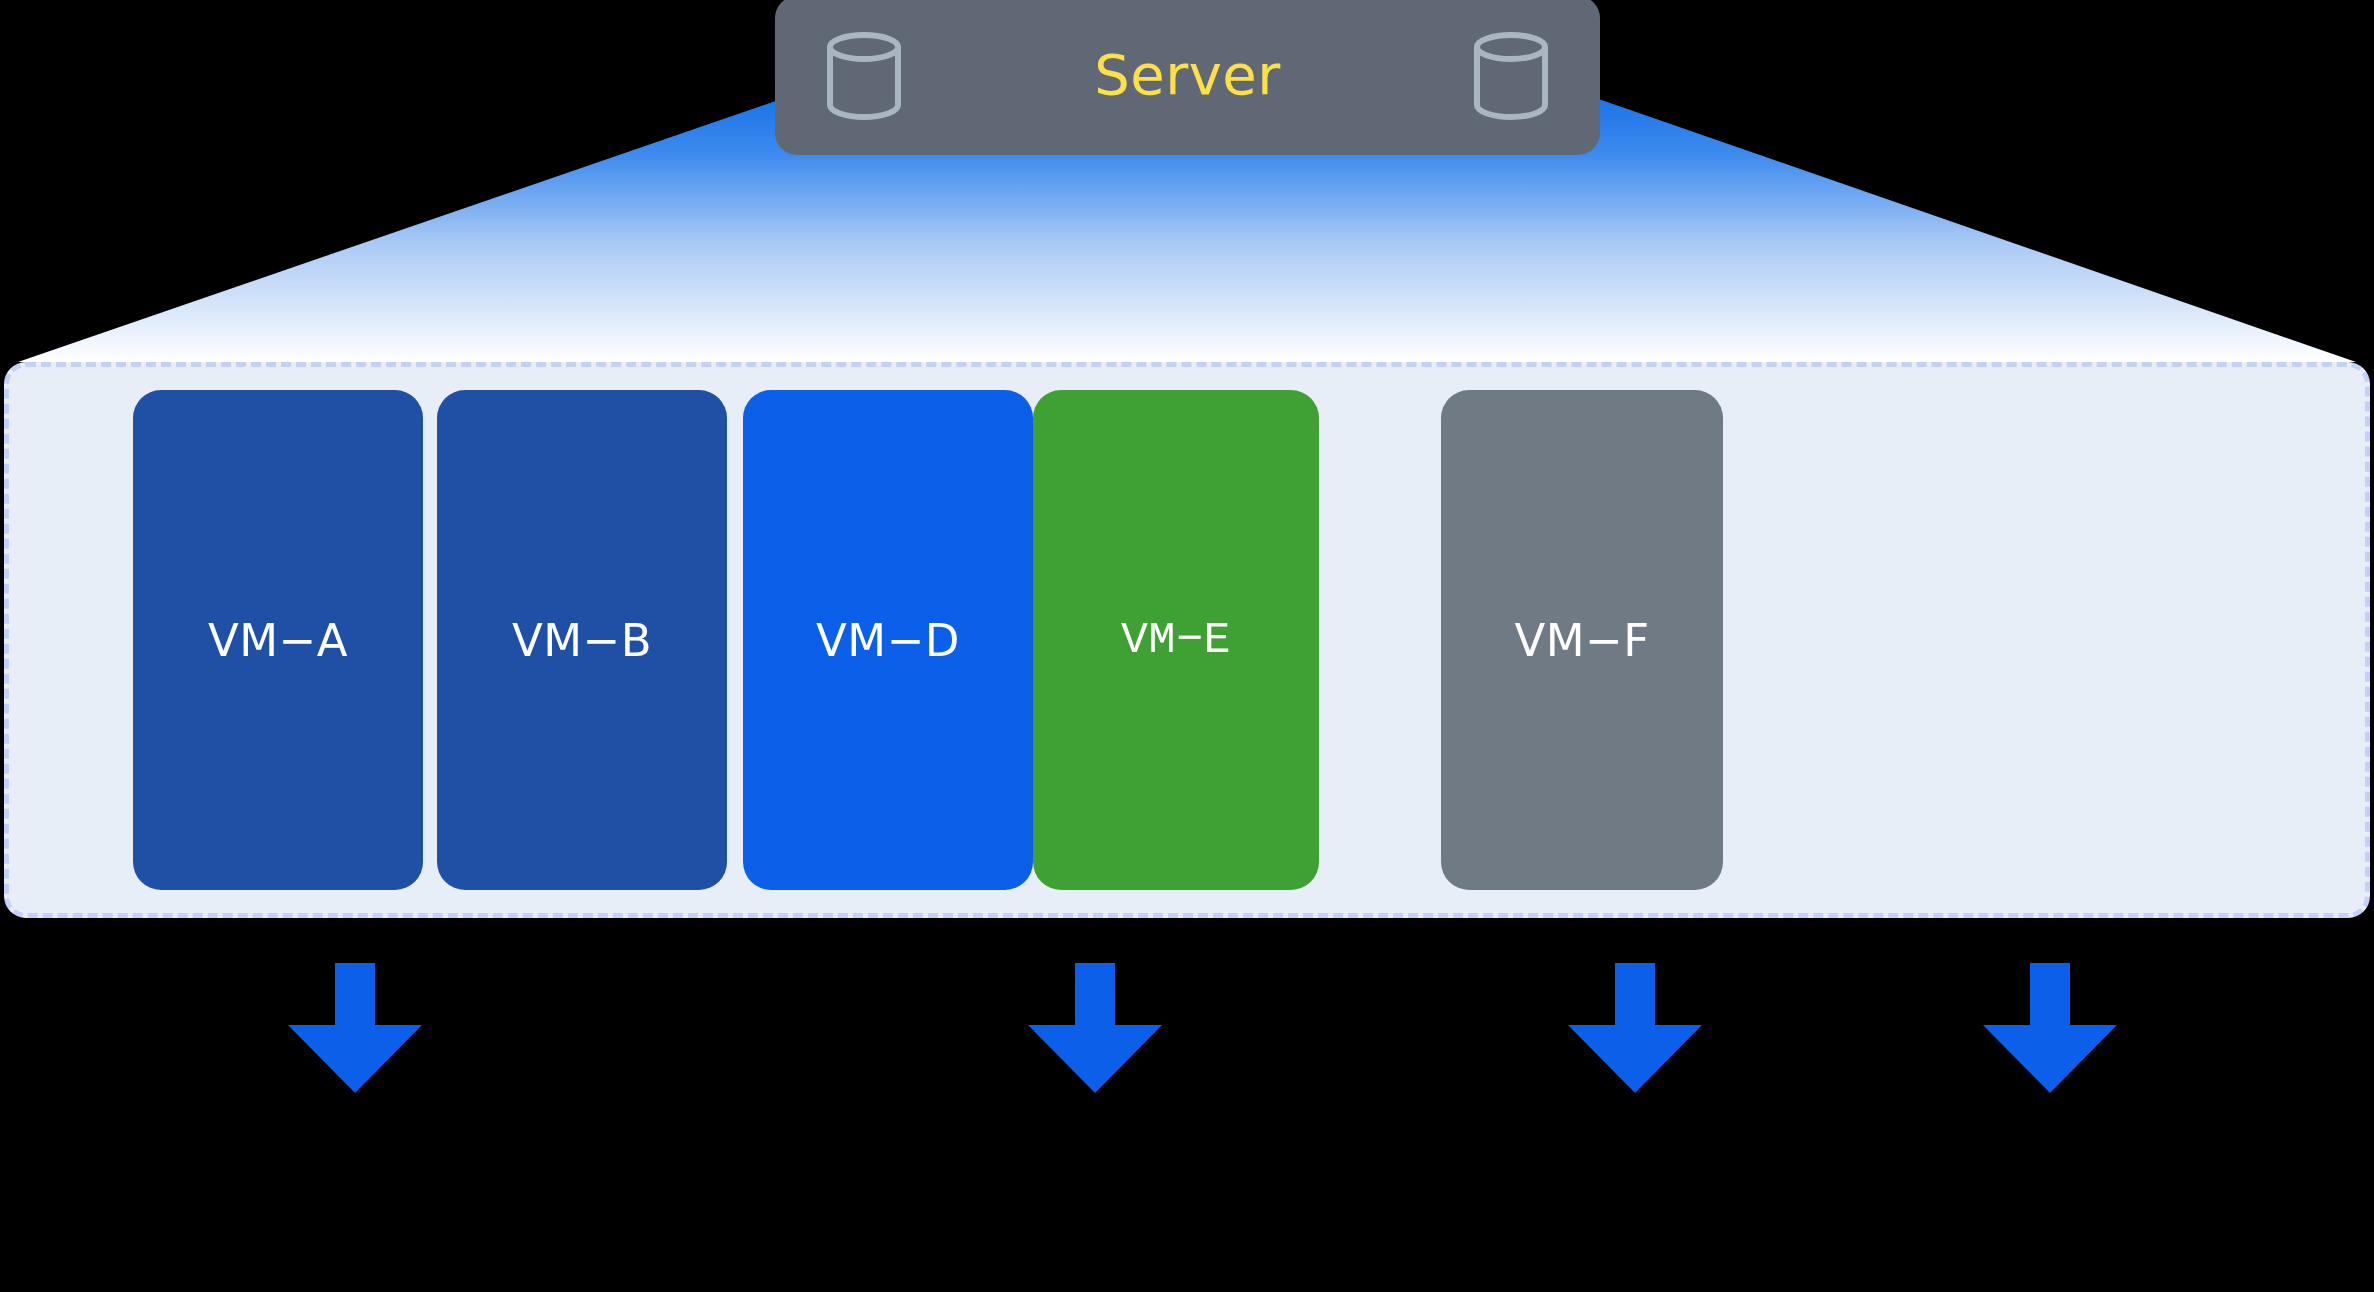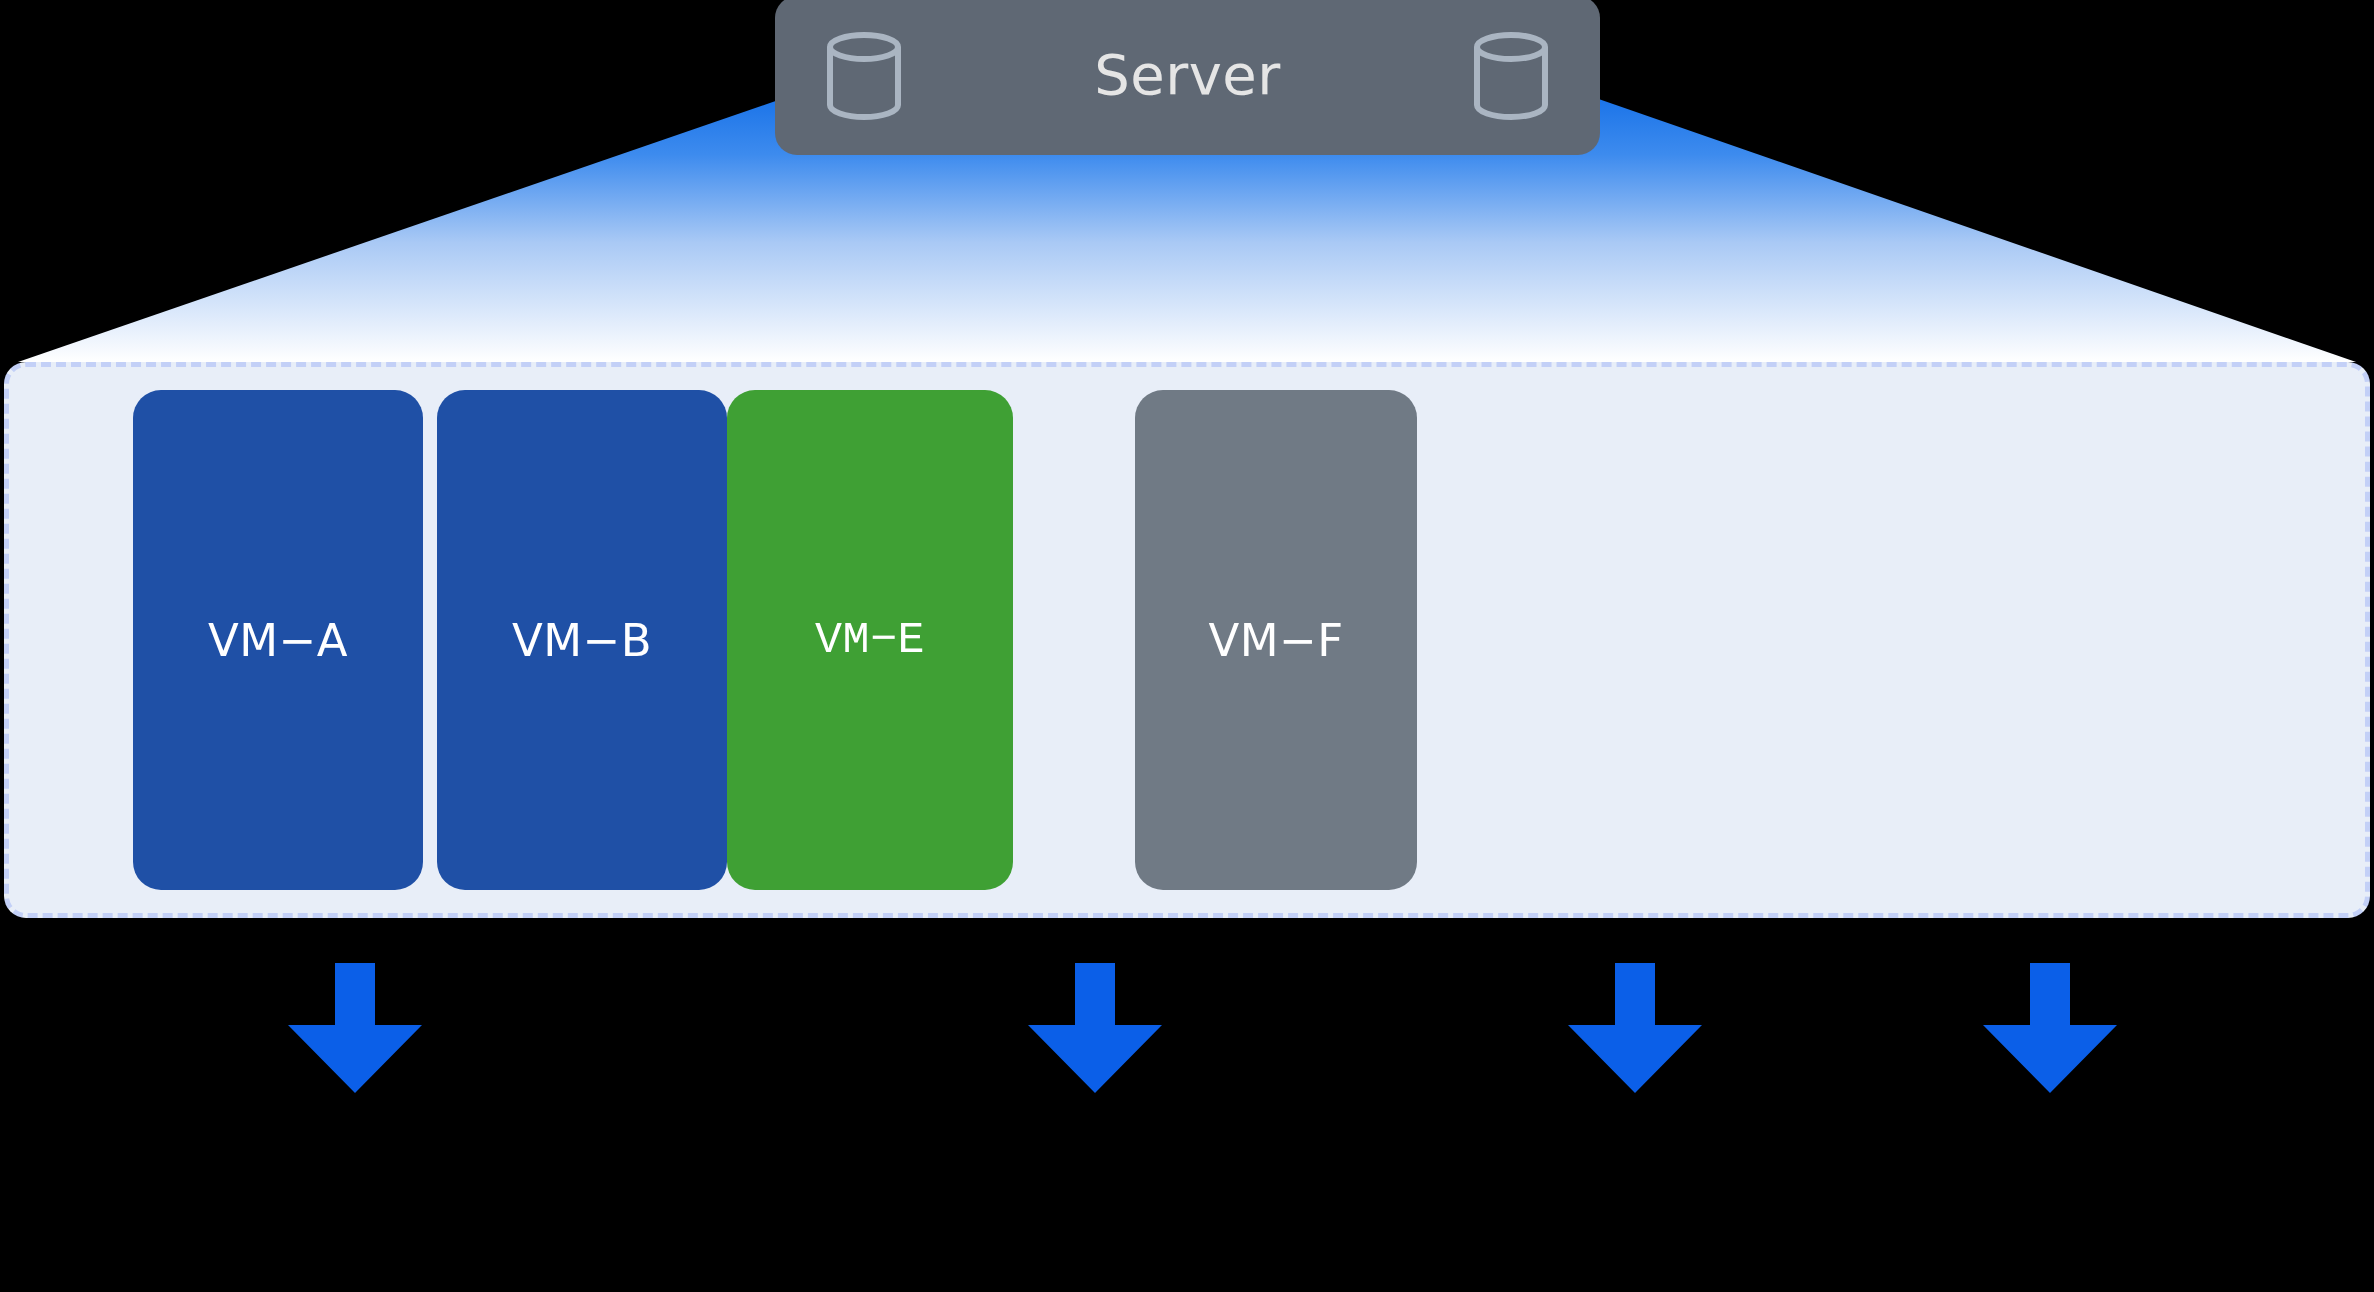--- a/index.html
+++ b/index.html
@@ -46,21 +46,21 @@
     box-sizing: border-box;
     padding: 0 48px;
   }
   #server-box .db-icon {
     width: 82px;
     height: 92px;
     flex: 0 0 auto;
     display: block;
   }
   #server-title {
-    color: #e5e5e5;
+    color: #fde047;
     font-size: 56px;
     font-weight: 400;
     letter-spacing: 0.5px;
     line-height: 1;
     white-space: nowrap;
     text-align: center;
     flex: 1 1 auto;
     padding-bottom: 2px;
   }
 
@@ -147,20 +147,23 @@
     </svg>
   </div>
 
   <div id="host-panel" style="background: rgb(232, 238, 248); border-color: rgb(195, 208, 247);">
     <div class="vm-box" style="background: rgb(31, 80, 166); width: 290px; margin-left: 0px;">
       <span class="vm-label">VM−A</span>
     </div>
     <div class="vm-box" style="background: rgb(31, 80, 166); width: 290px; margin-left: 14px;">
       <span class="vm-label">VM−B</span>
     </div>
+    <div class="vm-box" style="background: rgb(11, 95, 232); width: 290px; margin-left: 16px;">
+      <span class="vm-label">VM−D</span>
+    </div>
     <div class="vm-box" style="background: rgb(63, 160, 52); width: 286px;  font-family: Liberation Mono, monospace;">
       <span class="vm-label">VM−E</span>
     </div>
     <div class="vm-box" style="background: rgb(112, 122, 133); width: 282px; margin-left: 122px;">
       <span class="vm-label">VM−F</span>
     </div>
   </div>
 
   <div id="arrow-layer">
       <svg class="down-arrow" viewBox="0 0 140 130" style="left: 355px;">

